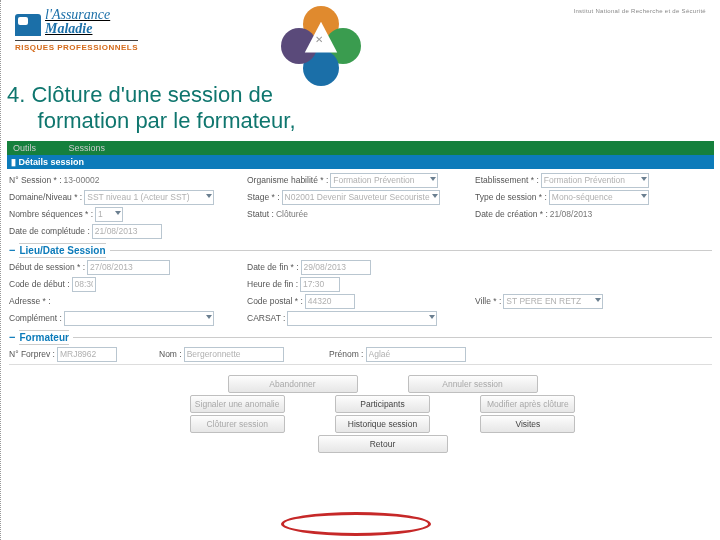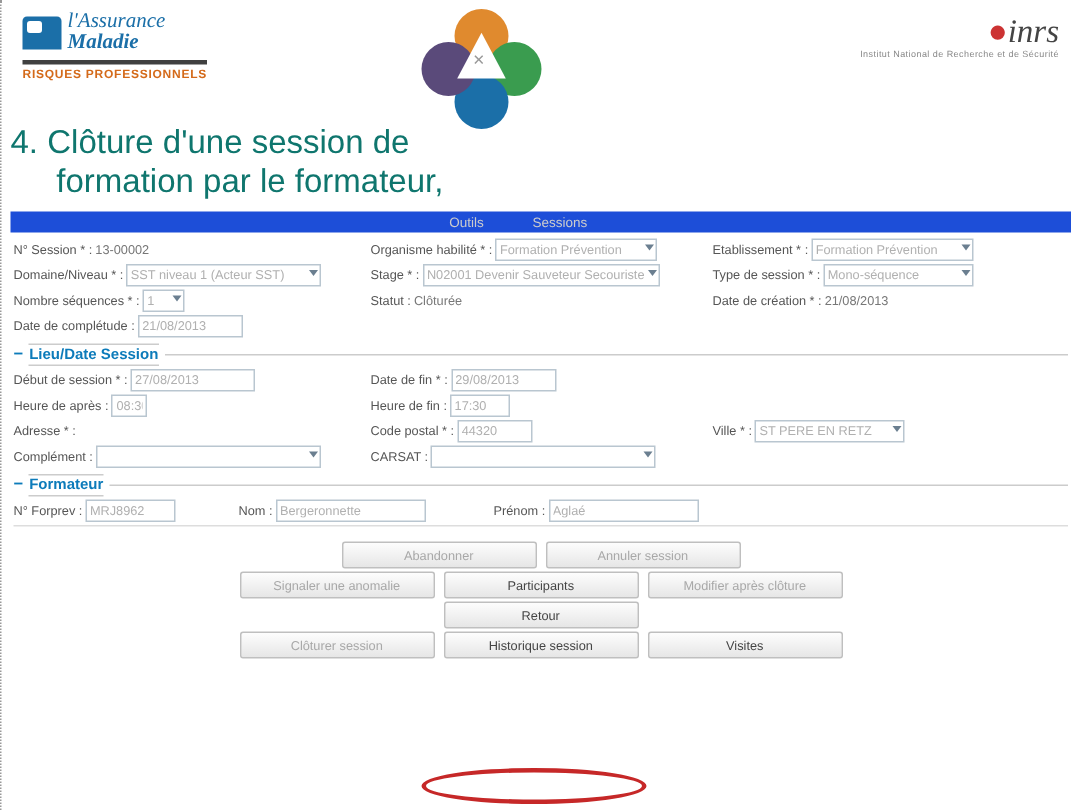--- a/index.html
+++ b/index.html
@@ -13,36 +13,36 @@
     border-left: 1px dotted #999;
   }
   .header {
     display: flex;
     align-items: flex-start;
     justify-content: space-between;
     padding: 8px 14px 0 14px;
     height: 80px;
   }
   .logo-left { display: flex; flex-direction: column; }
-  .am-logo { display: flex; align-items: center; gap: 4px; }
+  .am-logo { display: flex; align-items: flex-end; gap: 4px; text-decoration: underline; }
   .am-icon {
     width: 26px; height: 22px;
     background: #1b6fa8;
     border-radius: 3px 3px 0 0;
     position: relative;
   }
   .am-icon::before {
     content: "";
     position: absolute; left: 3px; top: 3px;
     width: 10px; height: 8px; background: #fff;
     border-radius: 2px;
   }
   .am-title { font-family: Georgia, serif; font-style: italic; font-size: 14px; color: #1b6fa8; line-height: 1; }
   .am-title .bold { font-weight: bold; }
-  .am-sub { color: #d46a1a; font-size: 8px; letter-spacing: 0.5px; margin-top: 4px; border-top: 3px solid #404040; padding-top: 2px; font-weight: bold; }
+  .am-sub { color: #d46a1a; font-size: 8px; letter-spacing: 0.5px; margin-top: 4px; border-top: 1px solid #404040; padding-top: 2px; font-weight: bold; }
   .center-graphic {
     position: absolute;
     left: 280px; top: 6px;
     width: 80px; height: 80px;
   }
   .petal { position: absolute; width: 36px; height: 36px; border-radius: 50%; }
   .p1 { background: #e08a2e; top: 0; left: 22px; }
   .p2 { background: #3a9c4f; top: 22px; right: 0; }
   .p3 { background: #1b6fa8; bottom: 0; left: 22px; }
   .p4 { background: #5a4a7a; top: 22px; left: 0; }
@@ -64,24 +64,23 @@
     color: #0f766e;
     padding: 2px 0 4px 6px;
     line-height: 1.2;
   }
   .app {
     margin: 2px 6px 0 6px;
     font-size: 9px;
     color: #333;
   }
   .menubar {
-    background: #1d4ed8; color: #ccc;
+    background: #15803d; color: #ccc;
     padding: 2px 6px;
     font-size: 9px;
-    text-align: center;
   }
   .menubar span { margin-right: 30px; }
   .panel-title {
     background: #0c7bba;
     color: #fff;
     font-size: 9px;
     padding: 2px 4px;
     font-weight: bold;
   }
   .form-area { padding: 2px 2px 4px 2px; }
@@ -131,20 +130,21 @@
   .btn-row { display: flex; gap: 6px; justify-content: center; margin: 2px 0; }
   .btn {
     width: 130px; height: 18px;
     background: linear-gradient(#fdfdfd, #e6e6e6);
     border: 1px solid #bfbfbf;
     border-radius: 2px;
     font-size: 8.5px;
     color: #a8a8a8;
     display: flex; align-items: center; justify-content: center;
     cursor: pointer;
+    margin-left: 44px;
   }
   .btn.dark { color: #444; }
   .circle-mark {
     position: absolute;
     border: 3px solid #c62828;
     border-radius: 50%;
     width: 150px; height: 24px;
     left: 280px; bottom: 4px;
     pointer-events: none;
   }
@@ -158,21 +158,20 @@
     <div class="am-logo">
       <div class="am-icon"></div>
       <div class="am-title">
         <div>l'Assurance</div>
         <div class="bold">Maladie</div>
       </div>
     </div>
     <div class="am-sub">RISQUES PROFESSIONNELS</div>
   </div>
   <div class="logo-right">
-    <div class="inrs"><span class="dot">●</span><span>inrs</span></div>
     <div class="inrs-sub">Institut National de Recherche et de Sécurité</div>
   </div>
 </div>
 
 <div class="center-graphic">
   <div class="petal p1"></div>
     <div class="petal p2"></div>
     <div class="petal p3"></div>
     <div class="petal p4"></div>
   <div class="tri"></div>
@@ -183,20 +182,21 @@
   <span>Clôture d'une session de</span><br>
   &nbsp;&nbsp;&nbsp;&nbsp;&nbsp;<span>formation par le formateur,</span>
 </div>
 
 <div class="app">
   <div class="menubar">
     <span>Outils</span>
     <span>Sessions</span>
   </div>
 
+  <div class="panel-title">▮ Détails session</div>
 
   <div class="form-area">
 
     <div class="row">
       <div class="col c1">
         <span class="lbl">N° Session *  :</span>
         <span class="val-text">13-00002</span>
       </div>
       <div class="col c2">
         <span class="lbl">Organisme habilité *  :</span>
@@ -257,21 +257,21 @@
         <input type="text" style="width: 83px;" value="27/08/2013">
       </div>
       <div class="col c2">
         <span class="lbl">Date de fin *  :</span>
         <input type="text" style="width: 70px;" value="29/08/2013">
       </div>
     </div>
 
     <div class="row">
       <div class="col c1">
-        <span class="lbl">Heure de après  :</span>
+        <span class="lbl">Code de début  :</span>
         <input type="text" style="width: 24px;" value="08:30">
       </div>
       <div class="col c2">
         <span class="lbl">Heure de fin  :</span>
         <input type="text" style="width: 40px;" value="17:30">
       </div>
     </div>
 
     <div class="row">
       <div class="col c1">
@@ -324,24 +324,24 @@
       <div class="btn-row">
         <div class="btn">Abandonner</div>
         <div class="btn">Annuler session</div>
       </div>
       <div class="btn-row">
         <div class="btn">Signaler une anomalie</div>
         <div class="btn dark">Participants</div>
         <div class="btn">Modifier après clôture</div>
       </div>
       <div class="btn-row">
-        <div class="btn dark">Retour</div>
-      </div>
-      <div class="btn-row">
         <div class="btn">Clôturer session</div>
         <div class="btn dark">Historique session</div>
         <div class="btn dark">Visites</div>
       </div>
+      <div class="btn-row">
+        <div class="btn dark">Retour</div>
+      </div>
     </div>
   </div>
 </div>
 
 <div class="circle-mark"></div>
 
 </body></html>

